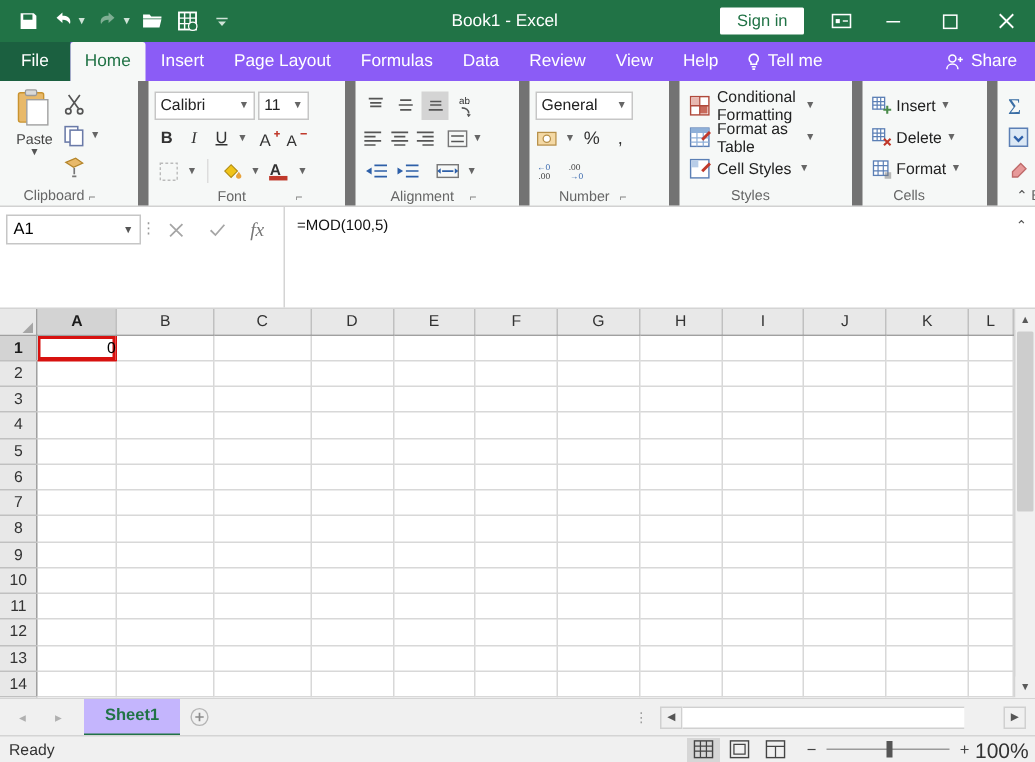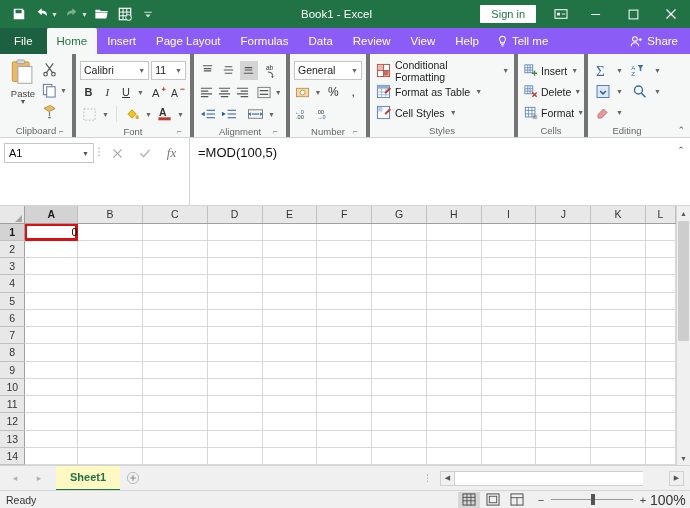--- a/index.html
+++ b/index.html
@@ -56,21 +56,21 @@
   .share { margin-left: auto; color: #ffffff; font-size: 11.5px; padding: 0 12px 0 6px;
            height: 26px; line-height: 26px; display: flex; align-items: center; gap: 4px; }
 
   
   .ribbon {
     background: #f6f8f7; flex: 0 0 84px; height: 84px;
     display: flex; align-items: stretch; border-bottom: 1px solid #d2d2d2;
     position: relative;
   }
   .rgroup { display: flex; flex-direction: column; position: relative; padding: 3px 0 0 0; }
-  .rgroup + .rgroup { border-left: 4px solid #737373; }
+  .rgroup + .rgroup { border-left: 7px solid #737373; margin-left: 20px; }
   .rbody { flex: 1; display: flex; padding: 0 4px; }
   .rlabel {
     height: 13px; line-height: 13px; text-align: center; font-size: 9.5px; color: #666666;
     position: relative;
   }
   .dialog-launcher {
     position: absolute; right: 4px; bottom: 1px; width: 9px; height: 9px;
     color: #888; font-size: 8px; line-height: 9px;
   }
 
@@ -131,21 +131,21 @@
   .namebox .nv { flex: 1; }
   .namebox .nd { font-size: 7px; color: #555; }
   .fb-sep { width: 10px; display: flex; align-items: flex-start; justify-content: center;
             padding-top: 8px; color: #999; font-size: 10px; letter-spacing: 0; }
   .fb-icons { display: flex; align-items: flex-start; padding-top: 5px; gap: 0px; }
   .fb-ic { width: 27px; height: 20px; display: flex; align-items: center; justify-content: center;
            color: #a6a6a6; font-size: 12px; }
   .fb-ic.fx { color: #777; font-style: italic; font-family: "Liberation Serif", serif; font-size: 13px; }
   .fb-input {
     flex: 1; border-left: 1px solid #d4d4d4; margin-left: 4px; padding: 7px 6px 0 8px;
-    font-size: 13px; color: #111; overflow: hidden;
+    font-size: 10px; color: #111; overflow: hidden;
   }
   .fb-expand { width: 18px; display: flex; align-items: flex-start; justify-content: center;
                padding-top: 7px; color: #555; font-size: 9px; }
 
   
   .gridwrap { flex: 1; position: relative; overflow: hidden; background: #ffffff; display: flex; flex-direction: column;}
   .gridscroll { flex: 1; display: flex; position: relative; overflow: hidden; }
   table.sheet { border-collapse: collapse; table-layout: fixed; }
   table.sheet th, table.sheet td {
     height: 17px; font-size: 10.5px; font-weight: normal; padding: 0;
@@ -188,21 +188,21 @@
   
   .sheetbar {
     flex: 0 0 25px; height: 25px; background: #f0f0f0; border-top: 1px solid #d4d4d4;
     display: flex; align-items: center;
   }
   .nav-arrows { display: flex; align-items: center; padding-left: 8px; gap: 10px; }
   .nav-arrow { width: 14px; height: 18px; display: flex; align-items: center; justify-content: center;
                color: #b0b0b0; font-size: 9px; }
   .sheettab {
     height: 25px; line-height: 23px; padding: 0 14px; font-size: 11px; font-weight: bold;
-    color: #217346; background: #fef9c3; border-bottom: 2px solid #217346; margin-left: 10px;
+    color: #217346; background: #c4b5fd; border-bottom: 2px solid #217346; margin-left: 10px;
   }
   .addsheet { width: 26px; height: 25px; display: flex; align-items: center; justify-content: center;
               color: #999; font-size: 13px; }
   .sheet-dots { margin-left: auto; color: #999; font-size: 9px; padding: 0 8px; letter-spacing:0;}
   .hscroll { display: flex; align-items: center; width: 250px; padding-right: 6px; }
   .hs-arrow { width: 15px; height: 15px; background: #f0f0f0; border: 1px solid #d0d0d0;
               display: flex; align-items: center; justify-content: center; color: #555; font-size: 7px; }
   .hs-track { flex: 1; height: 15px; background: #ffffff; border: 1px solid #d0d0d0; border-left:0; border-right:0;}
   .hs-pad { width: 26px; height: 15px; background:#f0f0f0; }
 

